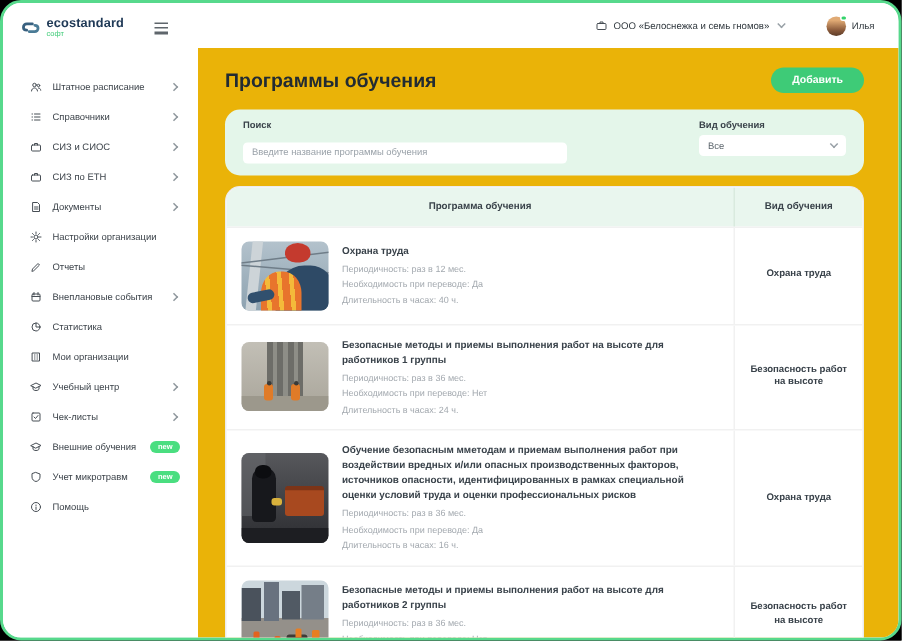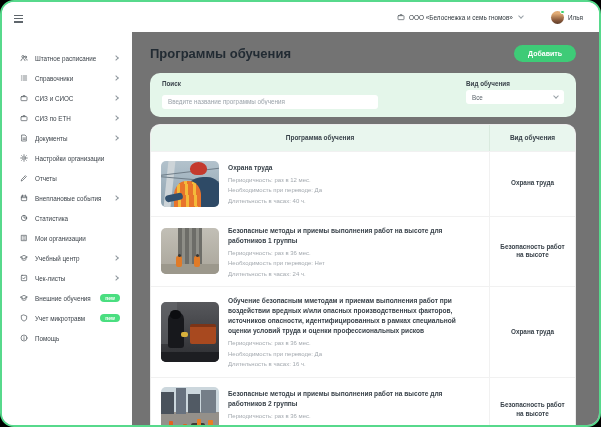--- a/index.html
+++ b/index.html
@@ -30,21 +30,21 @@
   .company{display:flex;align-items:center;gap:4px;cursor:pointer;}
   .company .icn{width:8px;height:8px;}
   .company-name{font-size:6.4px;color:#2f373d;}
   .chev-down{width:4px;height:4px;border-right:1px solid #98a0a6;border-bottom:1px solid #98a0a6;transform:rotate(45deg);margin-left:2px;margin-top:-2px;}
   .user{display:flex;align-items:center;gap:4px;margin-left:28px;cursor:pointer;}
   .avatar{width:13px;height:13px;border-radius:50%;background:linear-gradient(180deg,#e0aa74 20%,#8a5a3b 70%,#5c3c28);position:relative;flex:none;}
   .avatar i{position:absolute;right:-1px;top:-1px;width:4.5px;height:4.5px;border-radius:50%;background:#34d36b;border:1px solid #fff;}
   .user-name{font-size:6.4px;color:#2f373d;}
 
   
-  .main{position:absolute;top:30px;left:0;right:0;bottom:0;background:#737373;padding:12px 23px 0 18px;}
+  .main{position:absolute;top:30px;left:0;right:0;bottom:0;background:#eab308;padding:12px 23px 0 18px;}
   .title-row{display:flex;align-items:center;justify-content:space-between;height:18px;}
   .page-title{font-size:13px;font-weight:bold;color:#222b33;}
   .add-btn{background:#3ecb77;color:#fff;font-size:7px;font-weight:bold;border:none;border-radius:12px;
     padding:5px 14px;cursor:pointer;font-family:inherit;}
 
   .filters{margin-top:11px;background:#e4f6ea;border-radius:10px;padding:7px 12px 8px 12px;display:flex;gap:12px;}
   .f-search{flex:1;}
   .f-label{font-size:6.3px;font-weight:bold;color:#39424a;margin-bottom:3px;}
   .f-input{width:74%;height:14px;border:none;border-radius:3px;background:#fff;font-size:6.3px;color:#39424a;
     padding:0 6px;font-family:inherit;outline:none;}
@@ -166,20 +166,30 @@
         <circle cx="12" cy="12" r="9"></circle>
         <path d="M12 8v1M12 12v5"></path>
       </symbol>
   </defs>
 </svg>
 
 <div class="frame">
 
   <div class="sidebar">
     <div class="logo-row">
+      <div class="logo">
+        <svg class="logo-mark" viewBox="0 0 24 24">
+          <path d="M7 15c-2.4 0-4-1.7-4-3.7C3 9 4.8 7.3 7.2 7.3H14" stroke="#38607f" stroke-width="3.4" fill="none" stroke-linecap="round"></path>
+          <path d="M17 9c2.4 0 4 1.7 4 3.7 0 2.3-1.8 4-4.2 4H10" stroke="#4a7b96" stroke-width="3.4" fill="none" stroke-linecap="round"></path>
+        </svg>
+        <div>
+          <div class="logo-name">ecostandard</div>
+          <div class="logo-sub">софт</div>
+        </div>
+      </div>
       <div class="hamburger">
           <i></i>
           <i></i>
           <i></i>
         </div>
     </div>
 
     <div class="nav">
       <div class="sitem">
         <svg class="icn">

